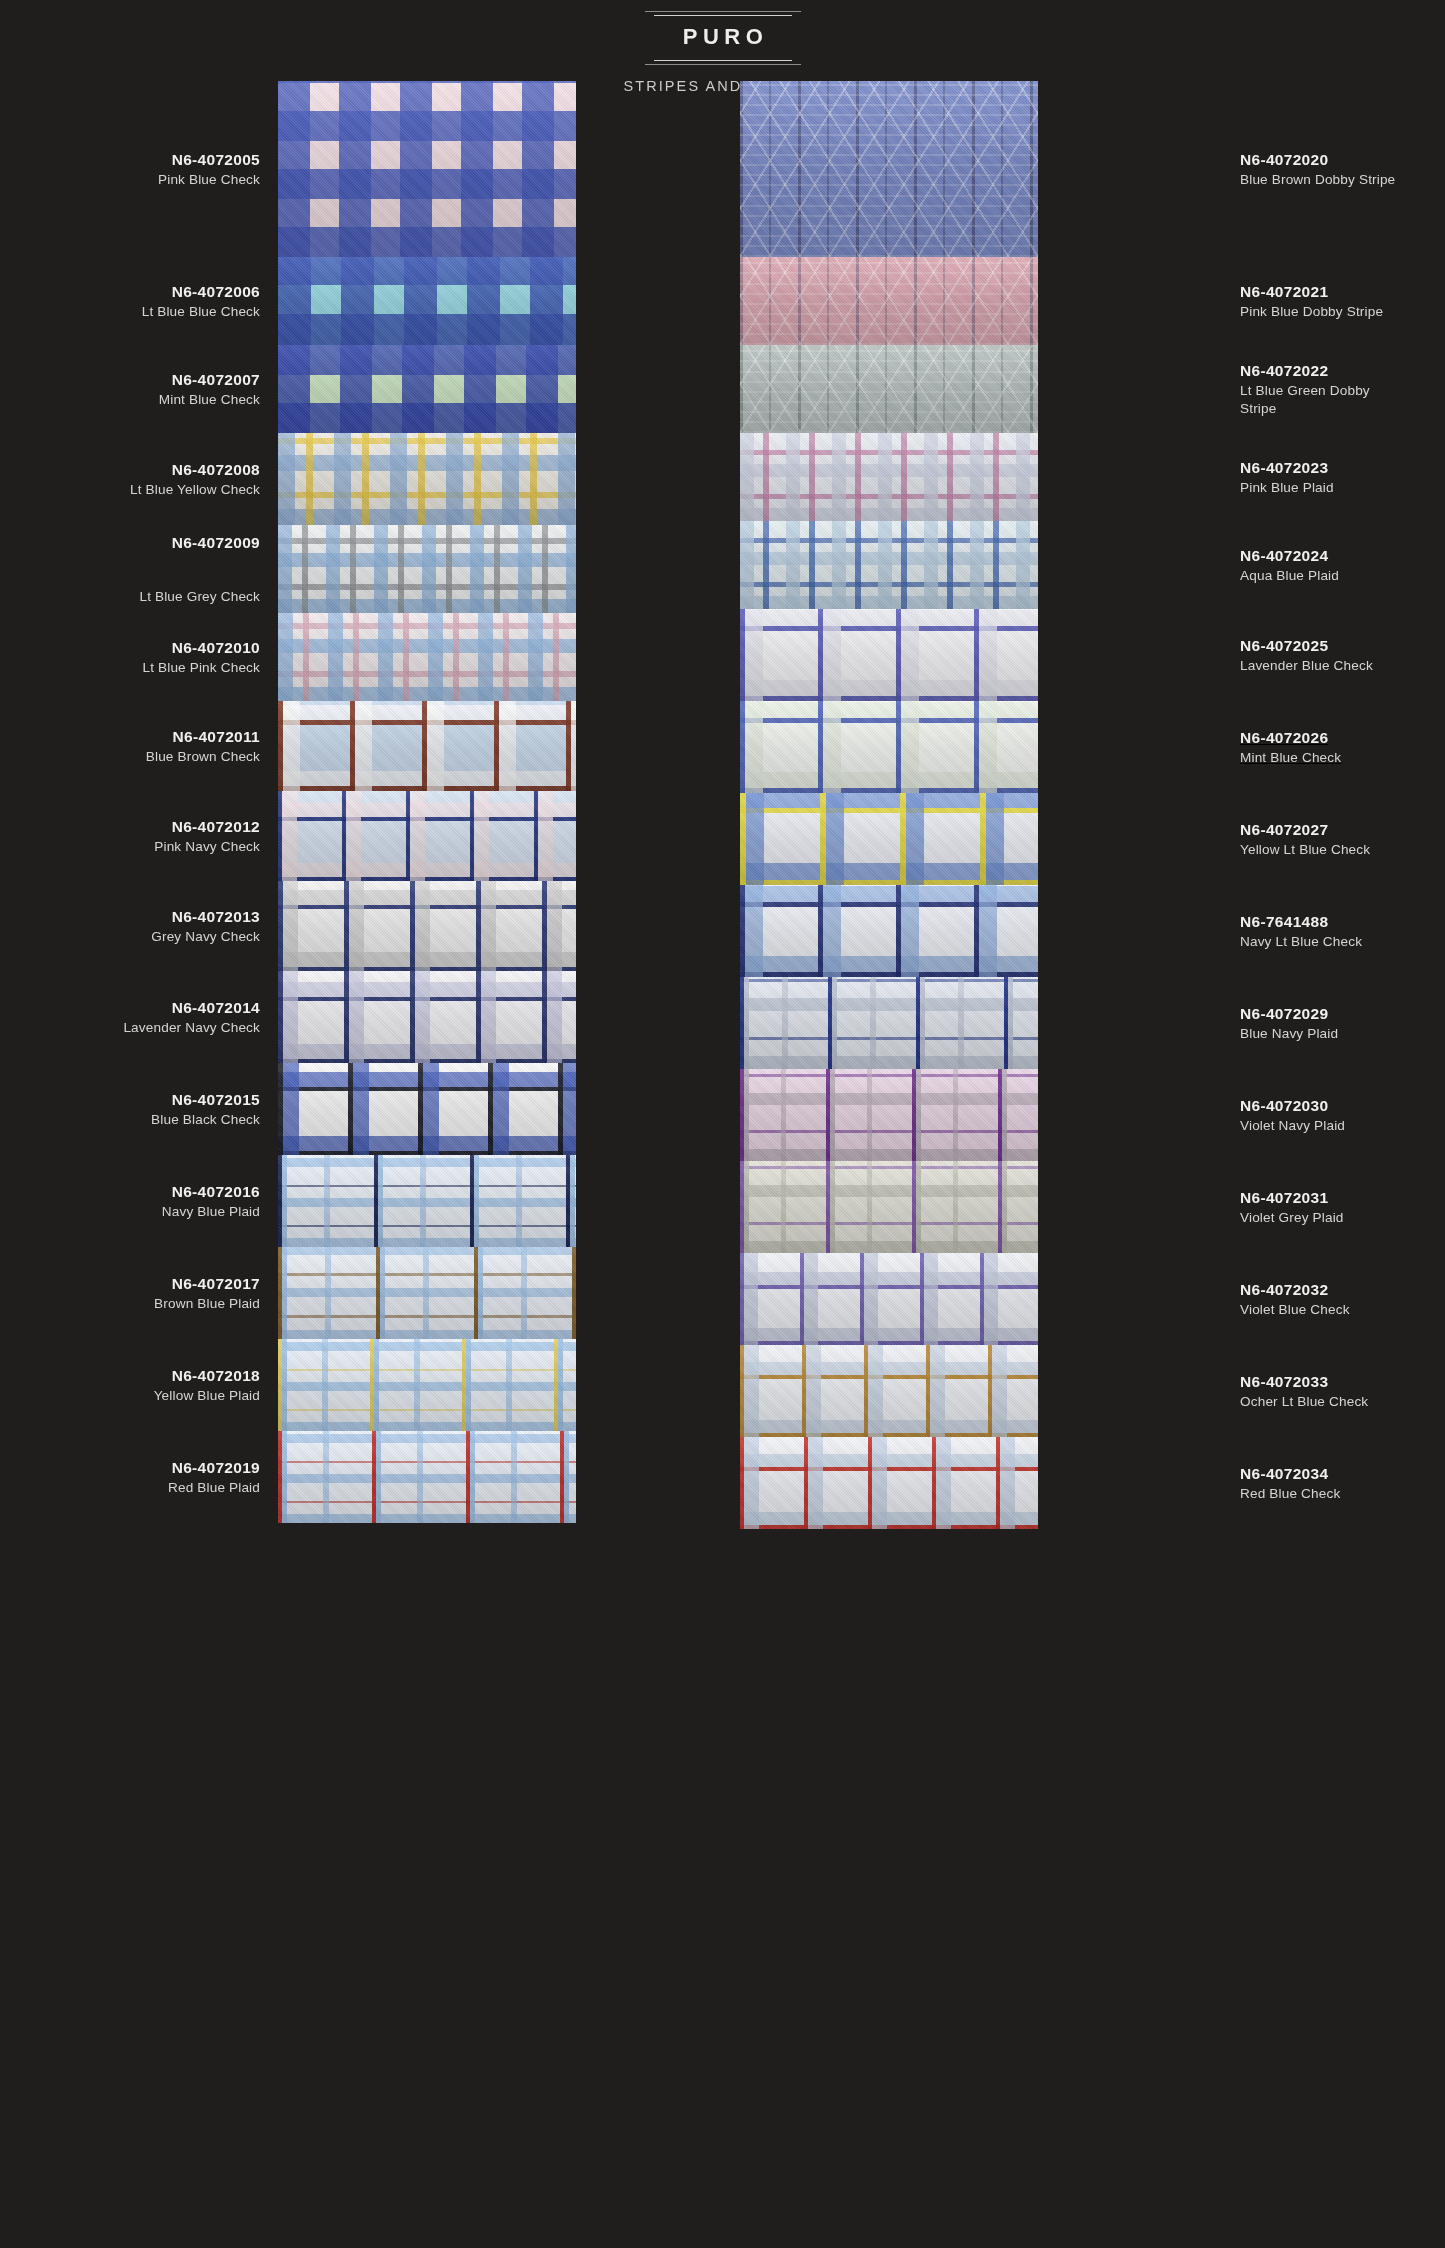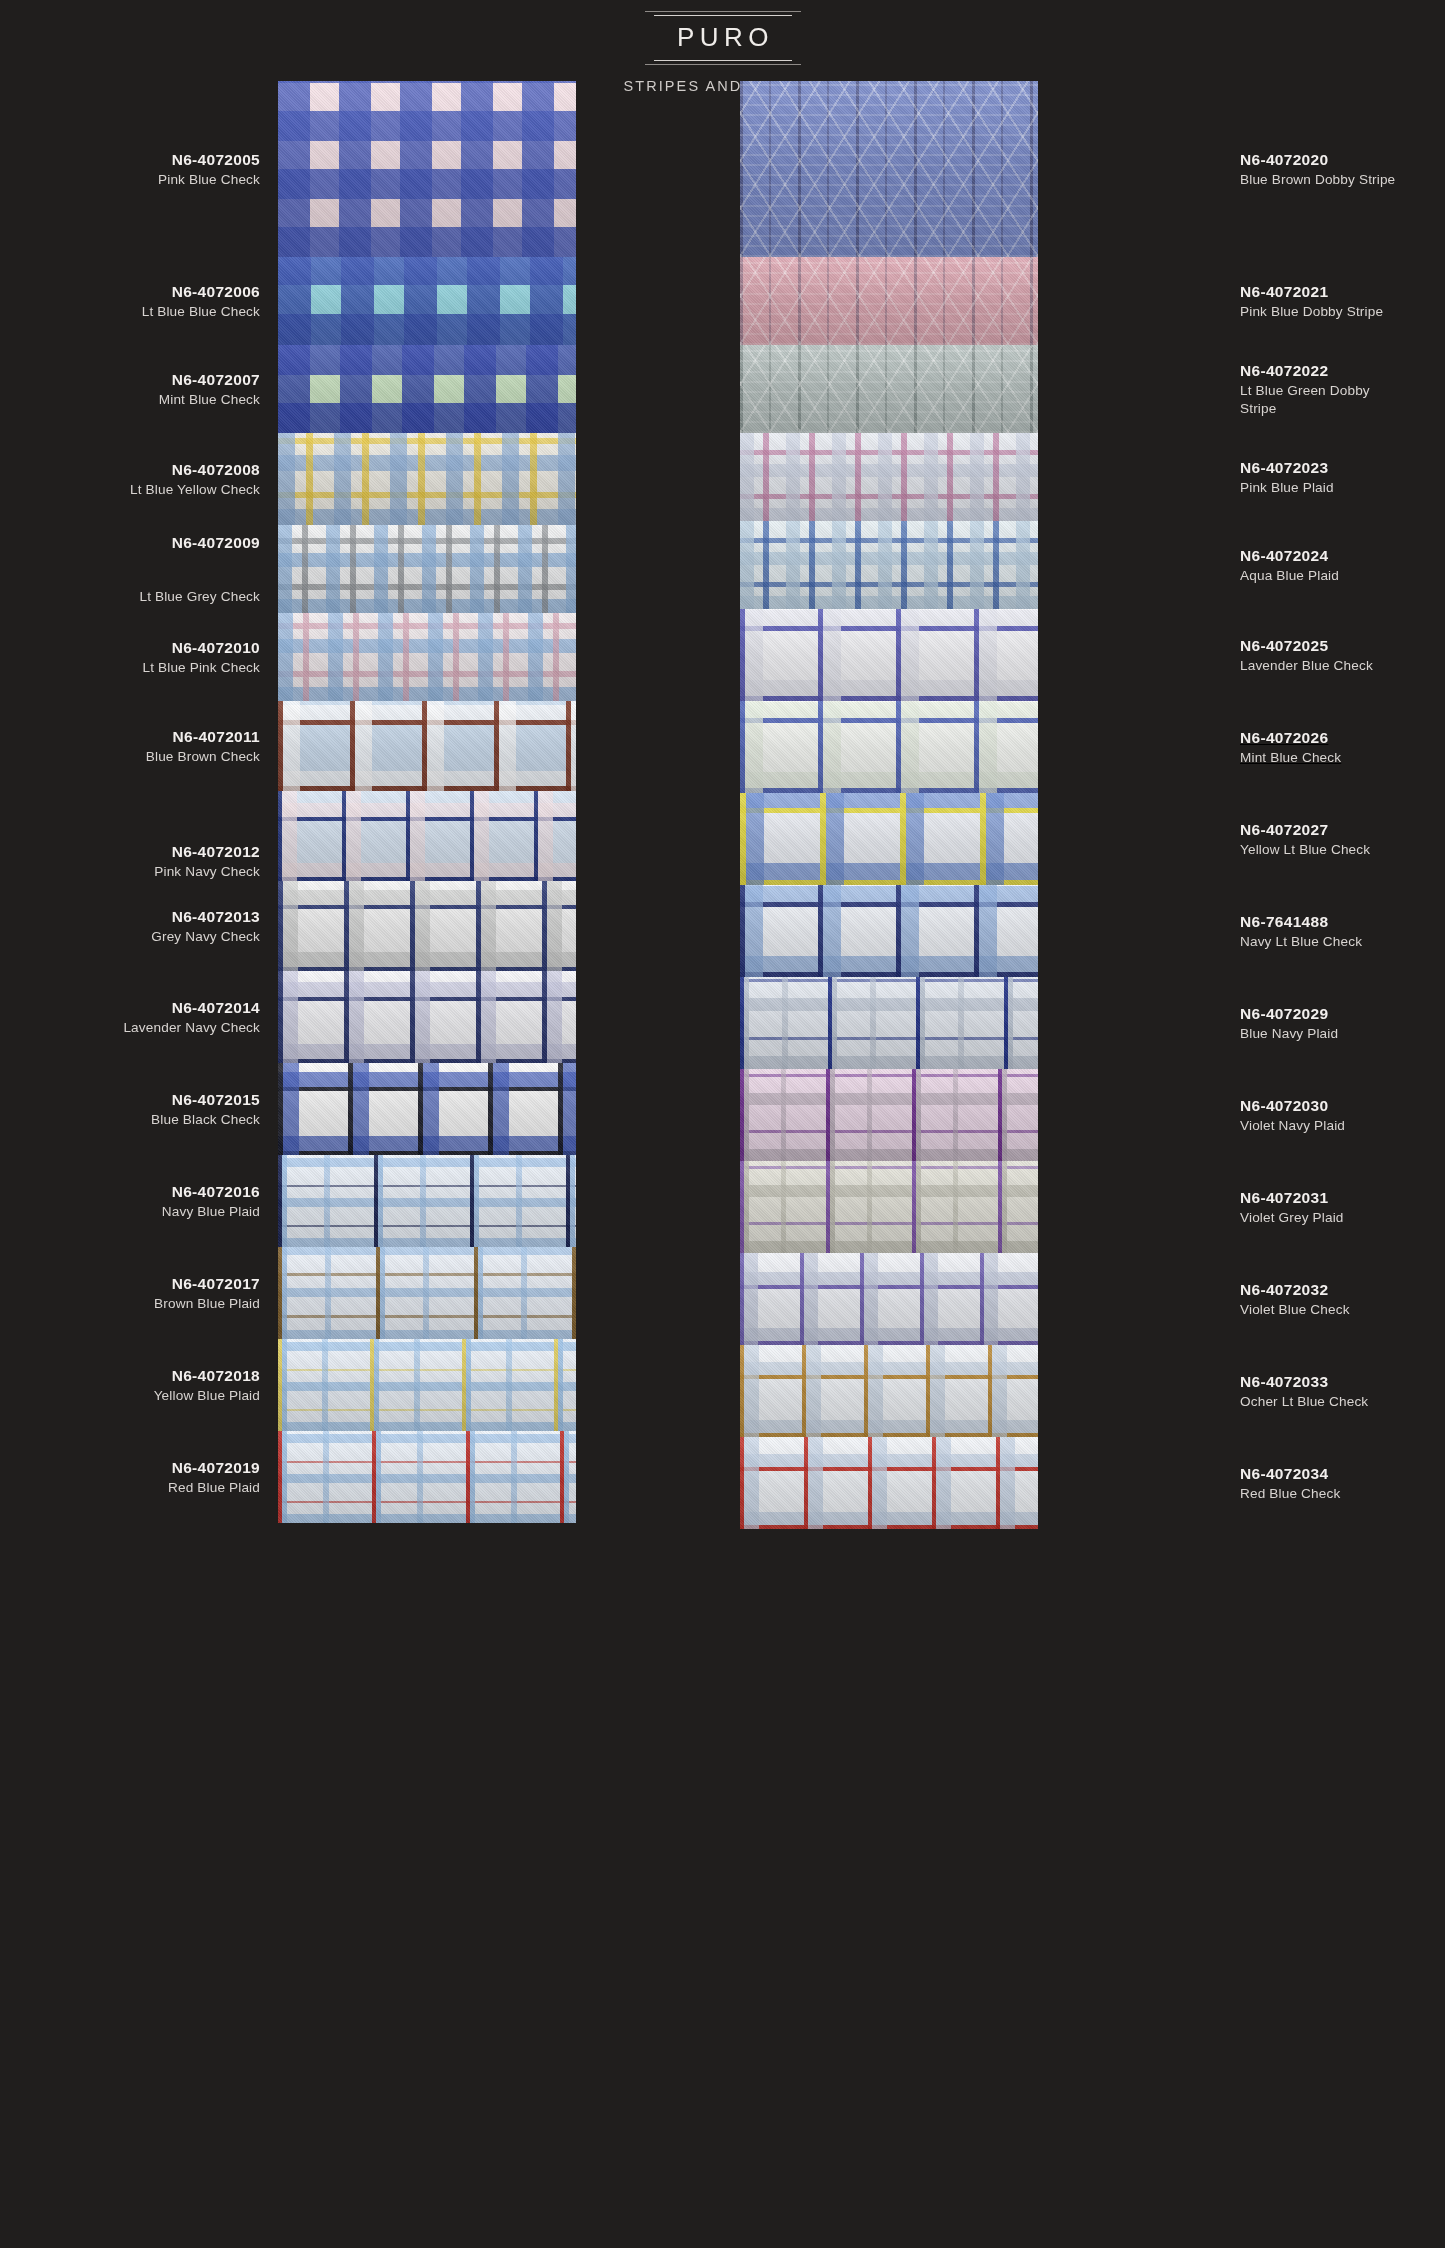--- a/index.html
+++ b/index.html
@@ -18,22 +18,22 @@
   
   #header {
     position:absolute; left:0; top:0; width:1445px; height:100px;
     display:flex; flex-direction:column; align-items:center;
   }
   .logo-block { margin-top:11px; display:flex; flex-direction:column; align-items:center; }
   .rule-outer { width:156px; height:1px; background:#8e8a87; }
   .rule-inner { width:138px; height:1px; background:#d6d2cf; margin-top:3px; }
   .rule-inner-b { width:138px; height:1px; background:#d6d2cf; margin-bottom:3px; }
   .logo-word {
-    font-size:26px; letter-spacing:5.5px; color:#efece9;
-    font-weight:400; line-height:38px; padding:2px 0 4px 6px;
+    font-size:22px; letter-spacing:5.5px; color:#efece9;
+    font-weight:700; line-height:38px; padding:2px 0 4px 6px;
   }
   .subtitle {
     margin-top:13px; font-size:14.5px; letter-spacing:2.1px;
     color:#cfcbc8; font-weight:400;
   }
 
   
   .swatch-col { position:absolute; top:81px; width:298px; }
   #col-left  { left:278px; }
   #col-right { left:740px; }
@@ -271,21 +271,21 @@
         <div class="lbl-desc">Lt Blue Grey Check</div>
       </div>
       <div class="label" style="height: 88px;">
         <div class="lbl-code">N6-4072010</div>
         <div class="lbl-desc">Lt Blue Pink Check</div>
       </div>
       <div class="label" style="height: 90px;">
         <div class="lbl-code">N6-4072011</div>
         <div class="lbl-desc">Blue Brown Check</div>
       </div>
-      <div class="label" style="height: 90px; justify-content: flex-end;">
+      <div class="label" style="height: 90px;">
         <div class="lbl-code">N6-4072012</div>
         <div class="lbl-desc">Pink Navy Check</div>
       </div>
       <div class="label" style="height: 90px;">
         <div class="lbl-code">N6-4072013</div>
         <div class="lbl-desc">Grey Navy Check</div>
       </div>
       <div class="label" style="height: 92px;">
         <div class="lbl-code">N6-4072014</div>
         <div class="lbl-desc">Lavender Navy Check</div>

